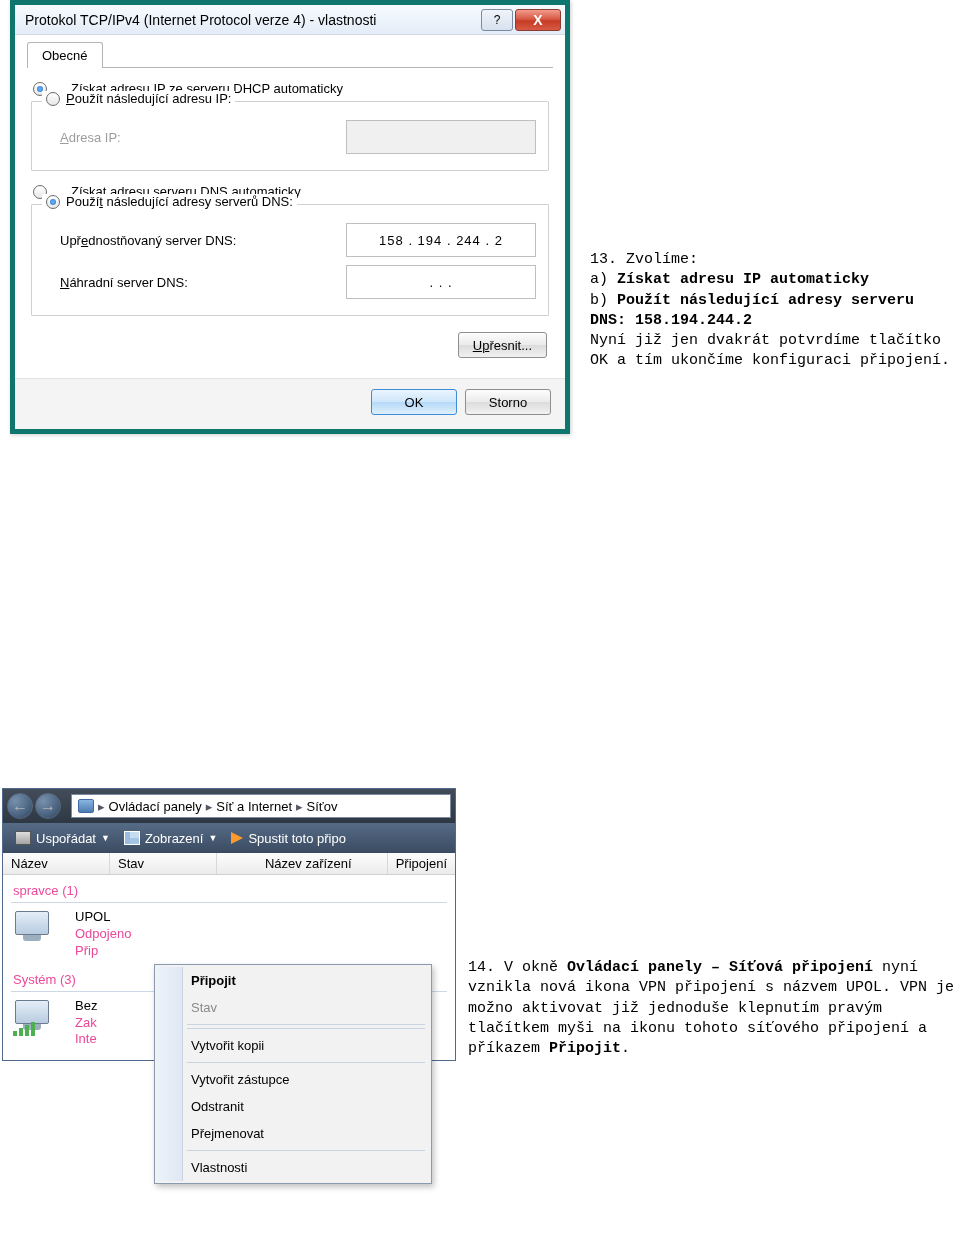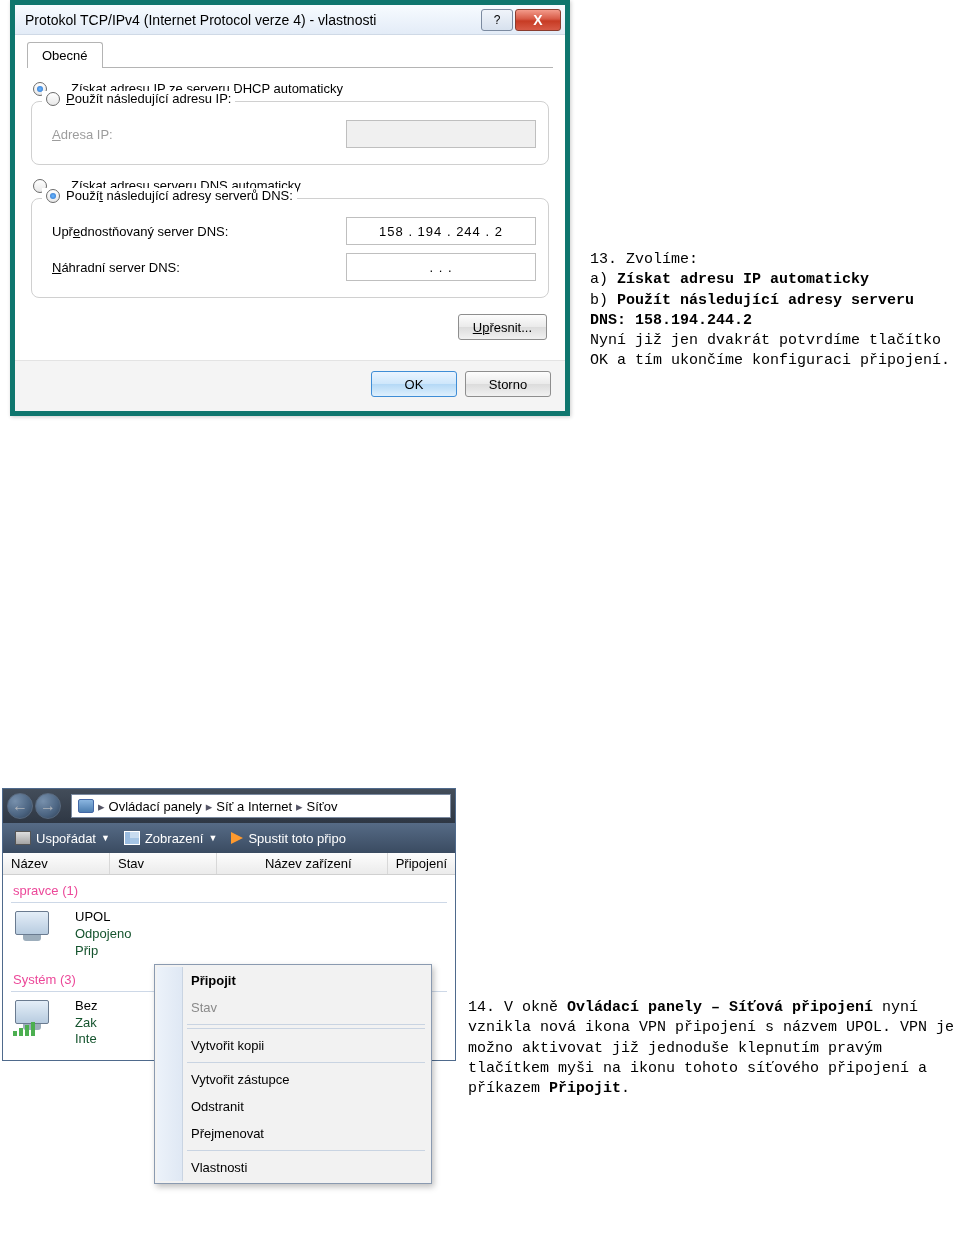--- a/index.html
+++ b/index.html
@@ -97,23 +97,23 @@
   }
   .radio.checked::after {
     content: "";
     width: 6px; height: 6px; border-radius: 50%;
     background: radial-gradient(#6bb7ff,#2d72c9);
   }
   .mn { text-decoration: underline; }
 
   .groupbox {
     border: 1px solid #d0d0d0;
-    border-radius: 8px;
+    border-radius: 1px;
     margin: 2px 4px 10px 4px;
-    padding: 8px 10px 12px 18px;
+    padding: 8px 10px 12px 26px;
     position: relative;
   }
   .groupbox.legend-on-border { padding-top: 14px; }
   .legend-row {
     position: absolute;
     top: -11px;
     left: 10px;
     background: #fff;
     padding: 0 4px;
     display: flex;
@@ -124,21 +124,21 @@
   .field-row {
     display: flex;
     align-items: center;
     justify-content: space-between;
     padding: 4px 2px;
   }
   .field-label { font-size: 13px; }
   .field-label.disabled { color: #9d9d9d; }
   .ip-input {
     width: 190px;
-    height: 28px;
+    height: 34px;
     border: 1px solid #bfbfbf;
     background: #fff;
     font-family: Tahoma, sans-serif;
     font-size: 13px;
     text-align: center;
     letter-spacing: 1px;
     display: flex;
     align-items: center;
     justify-content: center;
   }
@@ -184,21 +184,20 @@
     line-height: 1.35;
   }
   .text14 {
     position: absolute;
     left: 468px;
     top: 958px;
     width: 490px;
     font-family: "Courier New", monospace;
     font-size: 15px;
     line-height: 1.35;
-    margin-top: 40px;
   }
 
   
   .explorer {
     position: absolute;
     left: 2px;
     top: 788px;
     width: 454px;
     border: 1px solid #4f6a8c;
     background: #fff;
@@ -333,21 +332,21 @@
   .conn-icon .sig span {
     width: 4px; background: #4caf50;
     display: inline-block;
   }
   .conn-icon .sig span:nth-child(1){height:5px}
   .conn-icon .sig span:nth-child(2){height:8px}
   .conn-icon .sig span:nth-child(3){height:11px}
   .conn-icon .sig span:nth-child(4){height:14px}
 
   .conn-txt { line-height: 1.3; font-size: 13px; }
-  .conn-txt .r2, .conn-txt .r3 { color: #14532d; }
+  .conn-txt .r2, .conn-txt .r3 { color: #ec4899; }
 
   
   .ctxmenu {
     position: absolute;
     left: 154px;
     top: 964px;
     width: 278px;
     border: 1px solid #8a9ab0;
     background: #f2f2f2;
     box-shadow: 2px 3px 6px rgba(0,0,0,0.25);

